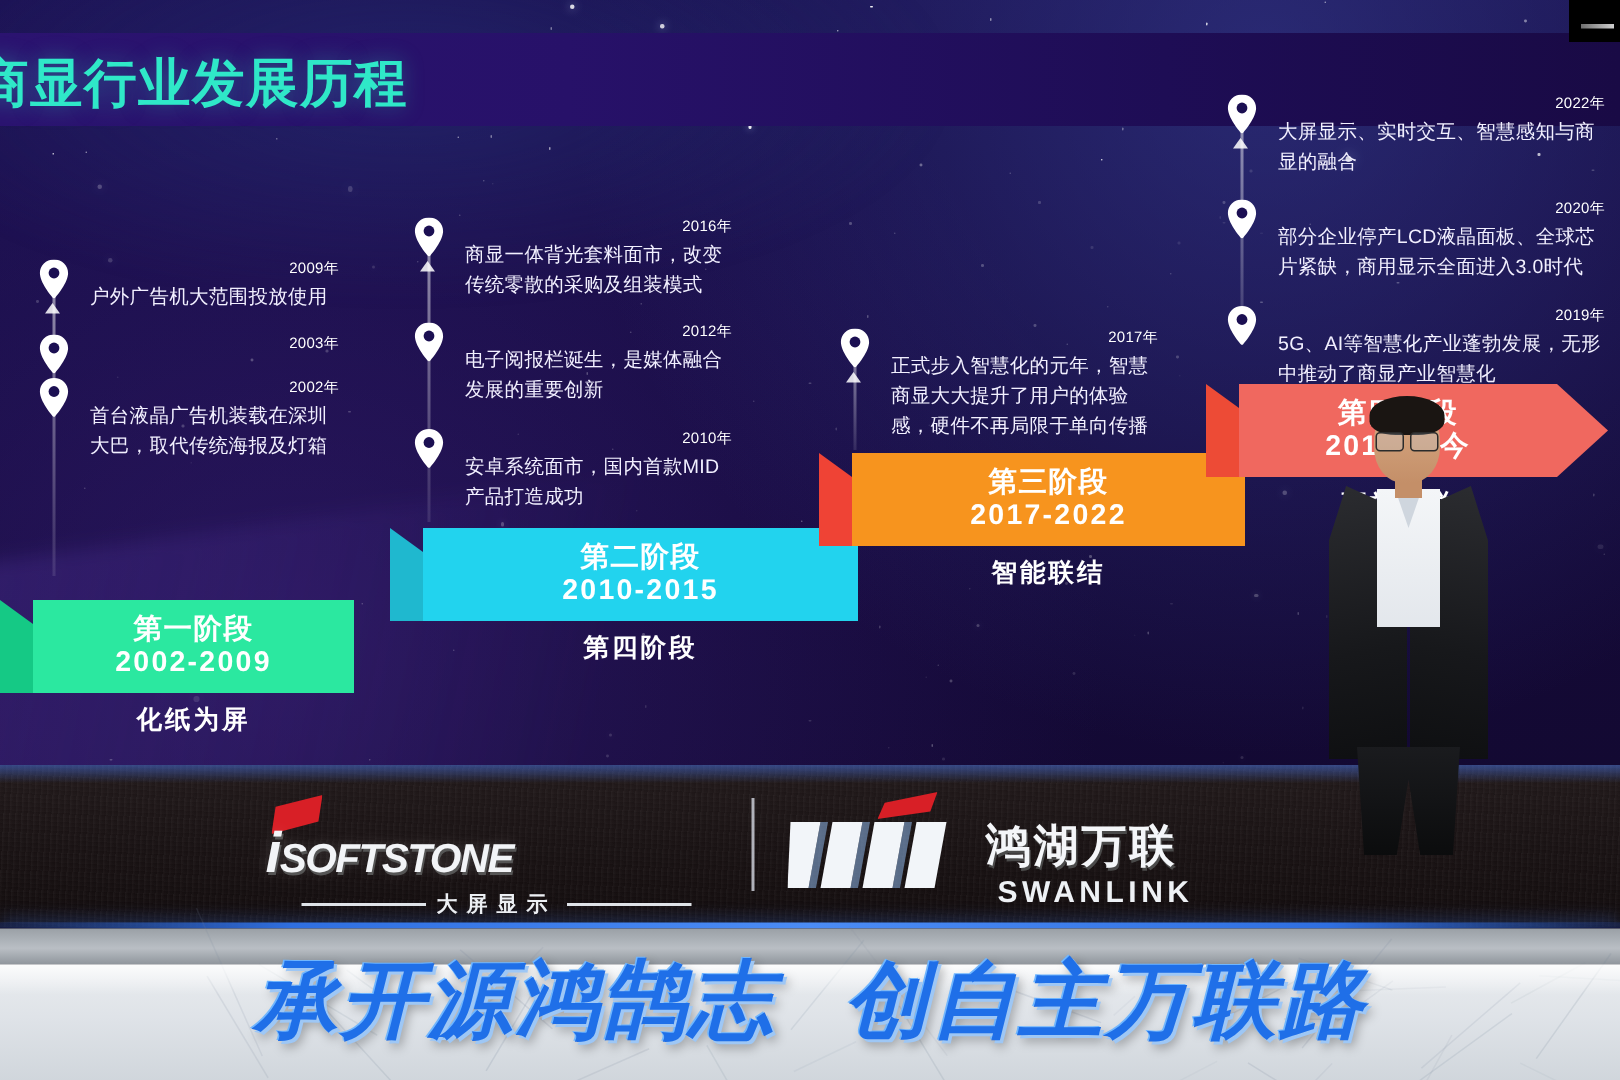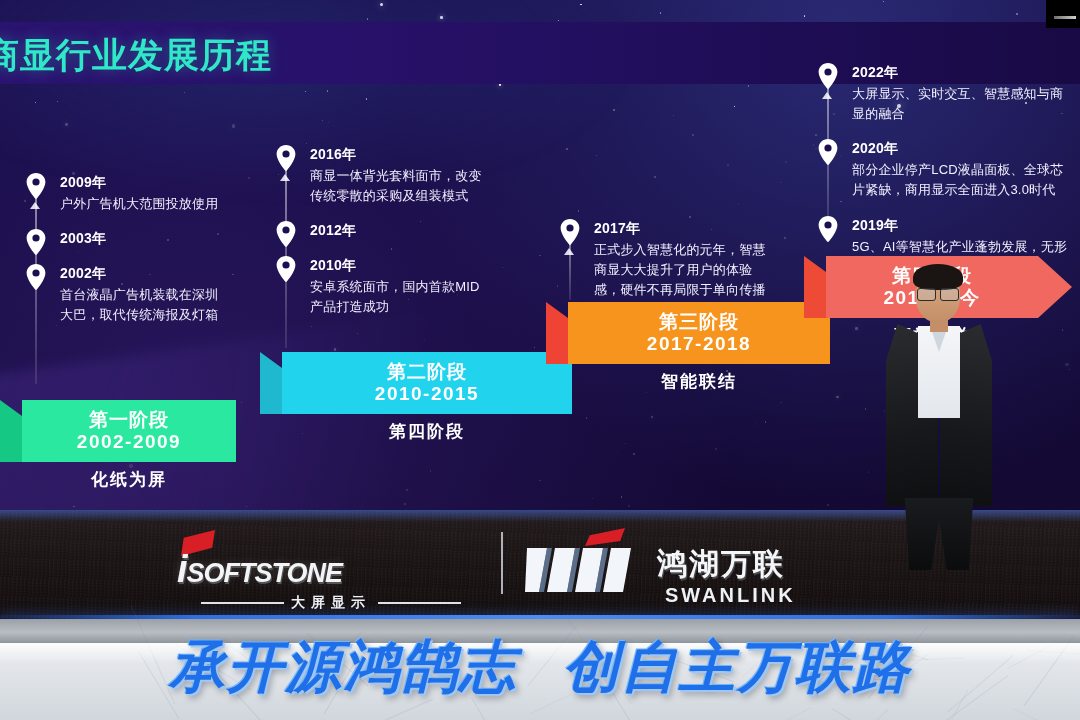--- a/index.html
+++ b/index.html
@@ -59,22 +59,22 @@
   .pin{
     position:absolute;left:0;top:1px;width:20px;height:26px;
   }
   .pin svg{display:block;}
   .caret{
     position:absolute;left:4px;width:0;height:0;
     border-left:5px solid transparent;border-right:5px solid transparent;
     border-bottom:7px solid rgba(255,255,255,.85);
   }
   .yr{
-    font-size:14px;color:#fff;font-weight:700;
-    line-height:1.5;margin-bottom:1px;letter-spacing:.2px;
+    font-size:10px;color:#fff;font-weight:400;
+    line-height:1.5;margin-bottom:1px;letter-spacing:.2px;text-align:right;
   }
   .desc{
     font-size:13px;color:#f2f0ff;line-height:1.55;letter-spacing:.2px;
     font-weight:400;
   }
 
   
   .phase{position:absolute;}
   .bar{
     position:relative;height:62px;
@@ -480,20 +480,21 @@
           <div class="desc">商显一体背光套料面市，改变传统零散的采购及组装模式</div>
         </div>
         <div class="entry">
           <div class="pin">
             <svg width="20" height="26" viewBox="0 0 20 26">
               <path d="M10 0C4.6 0 0.6 4 0.6 9c0 6.4 7.6 15.3 8.6 16.5.4.5 1.2.5 1.6 0C11.8 24.3 19.4 15.4 19.4 9 19.4 4 15.4 0 10 0z" fill="#ffffff"></path>
               <circle cx="10" cy="9" r="3.6" fill="#1b0f52"></circle>
             </svg>
           </div>
           <div class="yr">2012年</div>
+          <div class="desc">电子阅报栏诞生，是媒体融合发展的重要创新</div>
         </div>
         <div class="entry">
           <div class="pin">
             <svg width="20" height="26" viewBox="0 0 20 26">
               <path d="M10 0C4.6 0 0.6 4 0.6 9c0 6.4 7.6 15.3 8.6 16.5.4.5 1.2.5 1.6 0C11.8 24.3 19.4 15.4 19.4 9 19.4 4 15.4 0 10 0z" fill="#ffffff"></path>
               <circle cx="10" cy="9" r="3.6" fill="#1b0f52"></circle>
             </svg>
           </div>
           <div class="yr">2010年</div>
           <div class="desc">安卓系统面市，国内首款MID产品打造成功</div>
@@ -567,21 +568,21 @@
           <div class="pyears">2010-2015</div>
         </div>
         <div class="pcap">第四阶段</div>
       </div>
     <div class="phase" id="ph2" style="left:568px;top:302px;width:262px;">
         <div class="fold">
           <i style="background:#EF4335"></i>
         </div>
         <div class="bar" style="background: rgb(247, 148, 30);">
           <div class="pname">第三阶段</div>
-          <div class="pyears">2017-2018</div>
+          <div class="pyears">2017-2022</div>
         </div>
         <div class="pcap">智能联结</div>
       </div>
     <div class="phase" id="ph3" style="left:826px;top:256px;width:212px;">
         <div class="fold">
           <i style="background:#ED4B36"></i>
         </div>
         <div class="bar" style="background: rgb(240, 104, 95);">
           <div class="pname">第四阶段</div>
           <div class="pyears">2019-至今</div>

